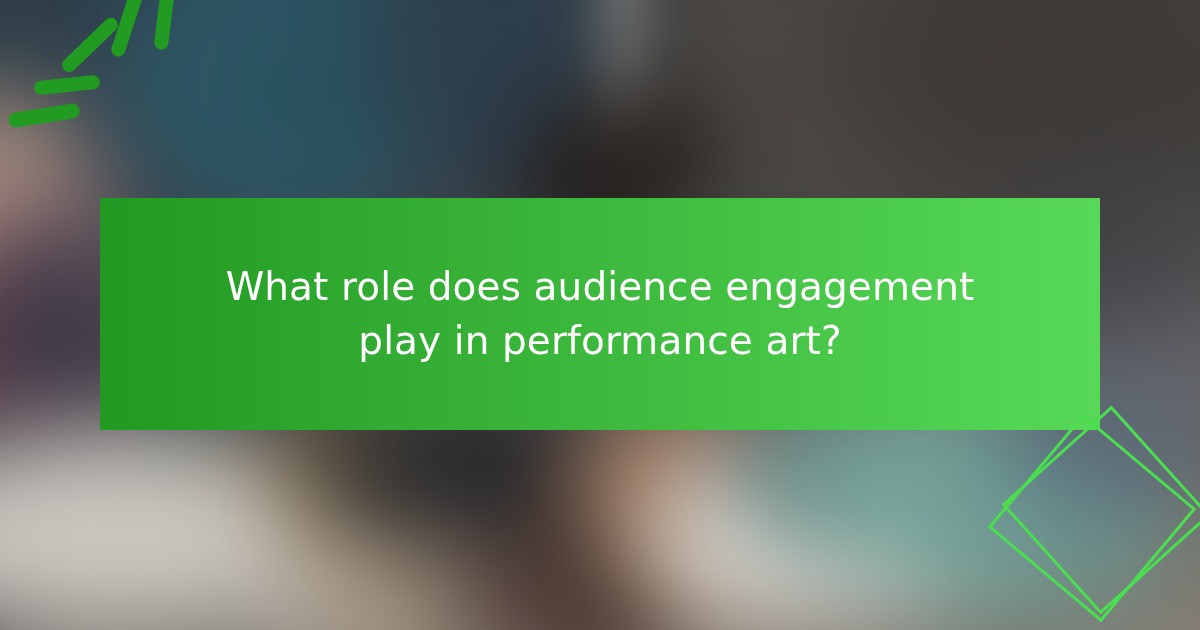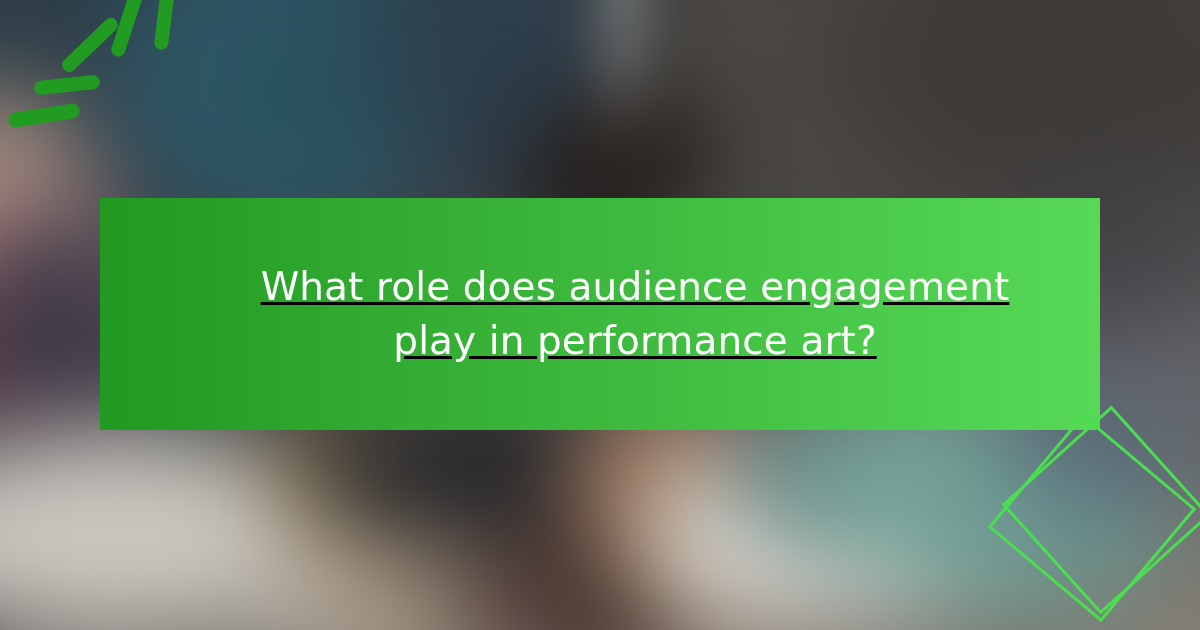--- a/index.html
+++ b/index.html
@@ -104,24 +104,23 @@
 
   
   .banner {
     position: absolute;
     left: 100px;
     top: 198px;
     width: 1000px;
     height: 232px;
     display: flex;
     align-items: center;
-    justify-content: flex-end;
+    justify-content: center;
     box-sizing: border-box;
     padding: 0 70px;
-    text-decoration: underline;
   }
   .banner-title {
     margin: 0;
     text-align: center;
     color: #ffffff;
     font-size: 39px;
     line-height: 54px;
     font-weight: 400;
     letter-spacing: .1px;
     max-width: 790px;

